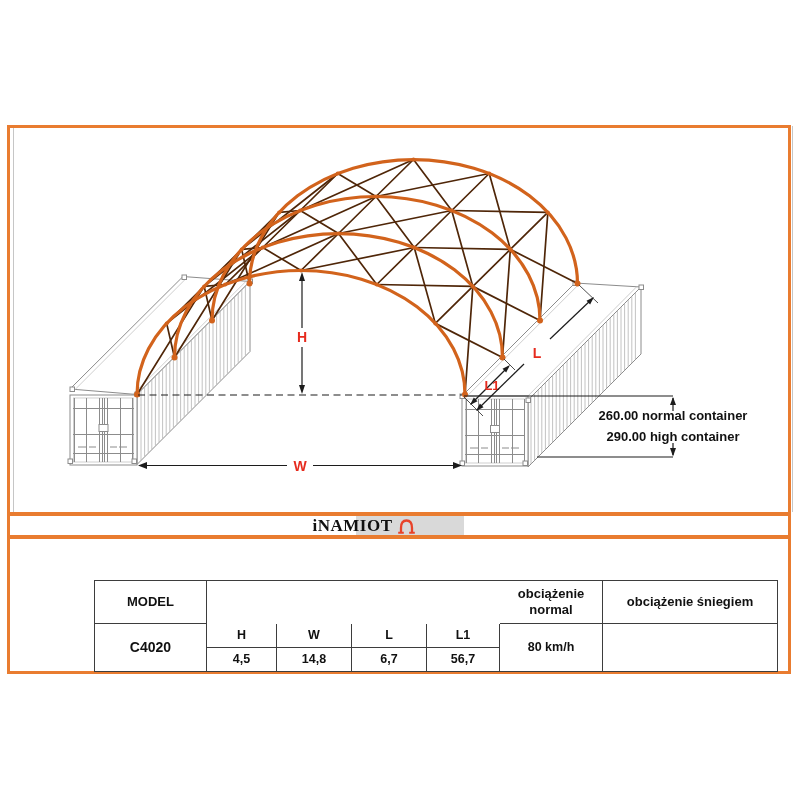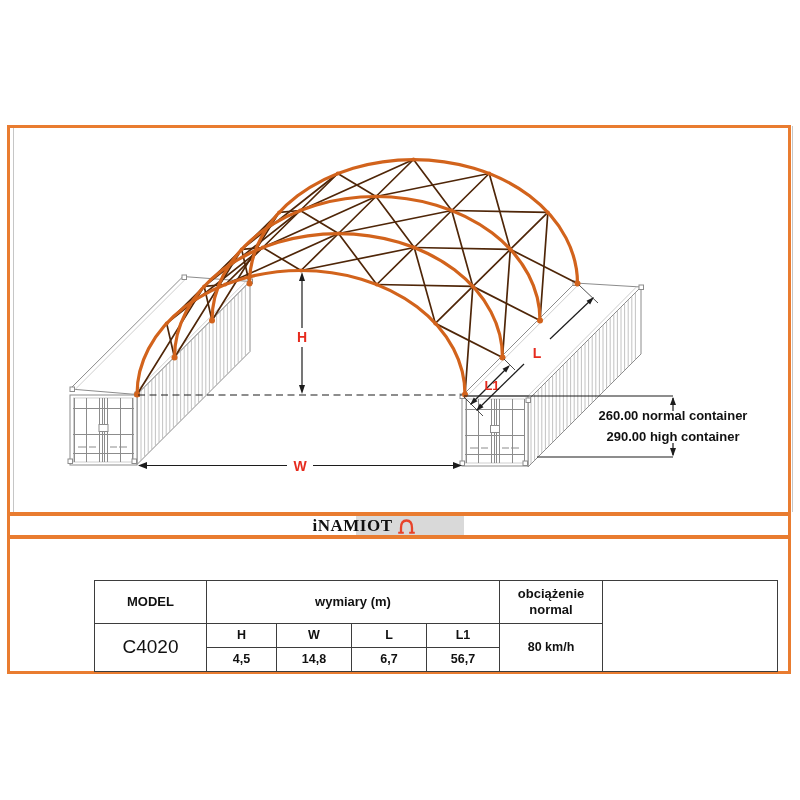--- a/index.html
+++ b/index.html
@@ -26,21 +26,21 @@
               grid-template-columns:112px 70px 75px 75px 73px 103px auto;
               grid-template-rows:42.5px 24.5px auto;color:#111;}
   .cell{border-right:1.5px solid #3d3d3d;border-bottom:1.5px solid #3d3d3d;
         display:flex;align-items:center;justify-content:center;text-align:center;
         line-height:1.2;}
   .cell.last-col{border-right:none;}
   .cell.last-row{border-bottom:none;}
   .hdr{font-weight:bold;font-size:13px;}
   .sub{font-weight:bold;font-size:12.5px;}
   .val{font-weight:bold;font-size:12.5px;}
-  .model-val{font-weight:normal;font-size:19px;}
+  .model-val{font-weight:bold;font-size:14px;}
   .wrapcell{padding:0 8px;}
 
   
   svg.drawing{position:absolute;left:0;top:0;pointer-events:none;}
   .ln{stroke:var(--container_gray);stroke-width:1;fill:none;}
   .lnw{stroke:var(--container_gray);stroke-width:1;fill:#ffffff;}
   .hair{stroke:#b9b9b9;stroke-width:.7;fill:none;}
   .corr{stroke:#b3b3b3;stroke-width:.8;}
   .dim{stroke:var(--dim_black);stroke-width:1.2;fill:none;}
   .dimf{fill:var(--dim_black);stroke:none;}
@@ -328,22 +328,22 @@
   <div class="logo-row">
     <span class="logo-text">iNAMIOT</span>
     <svg class="logo-icon" width="19" height="16" viewBox="0 0 19 16">
       <path d="M4 15 V10 C4 3.5 7 2.5 9.5 2.5 C12 2.5 15 3.5 15 10 V15" fill="none" stroke="var(--logo_icon)" stroke-width="2.3"></path>
       <path d="M1.2 14.8 H6.8 M12.2 14.8 H17.8" fill="none" stroke="var(--logo_icon)" stroke-width="2.1"></path>
     </svg>
   </div>
 
   <div class="spec-table">
     <div class="cell hdr" style="grid-area:1/1/2/2">MODEL</div>
-    <div class="cell hdr" style="grid-area:1/2/2/6">wymiary (m)</div>
     <div class="cell hdr wrapcell" style="grid-area:1/6/2/7">obciążenie normal</div>
+    <div class="cell hdr wrapcell last-col" style="grid-area:1/7/2/8">obciążenie śniegiem</div>
 
     <div class="cell model-val last-row" style="grid-area:2/1/4/2">C4020</div>
 
     <div class="cell sub" style="grid-area:2/2/3/3">H</div>
     <div class="cell sub" style="grid-area:2/3/3/4">W</div>
     <div class="cell sub" style="grid-area:2/4/3/5">L</div>
     <div class="cell sub" style="grid-area:2/5/3/6">L1</div>
 
     <div class="cell val last-row" style="grid-area:3/2/4/3">4,5</div>
     <div class="cell val last-row" style="grid-area:3/3/4/4">14,8</div>

